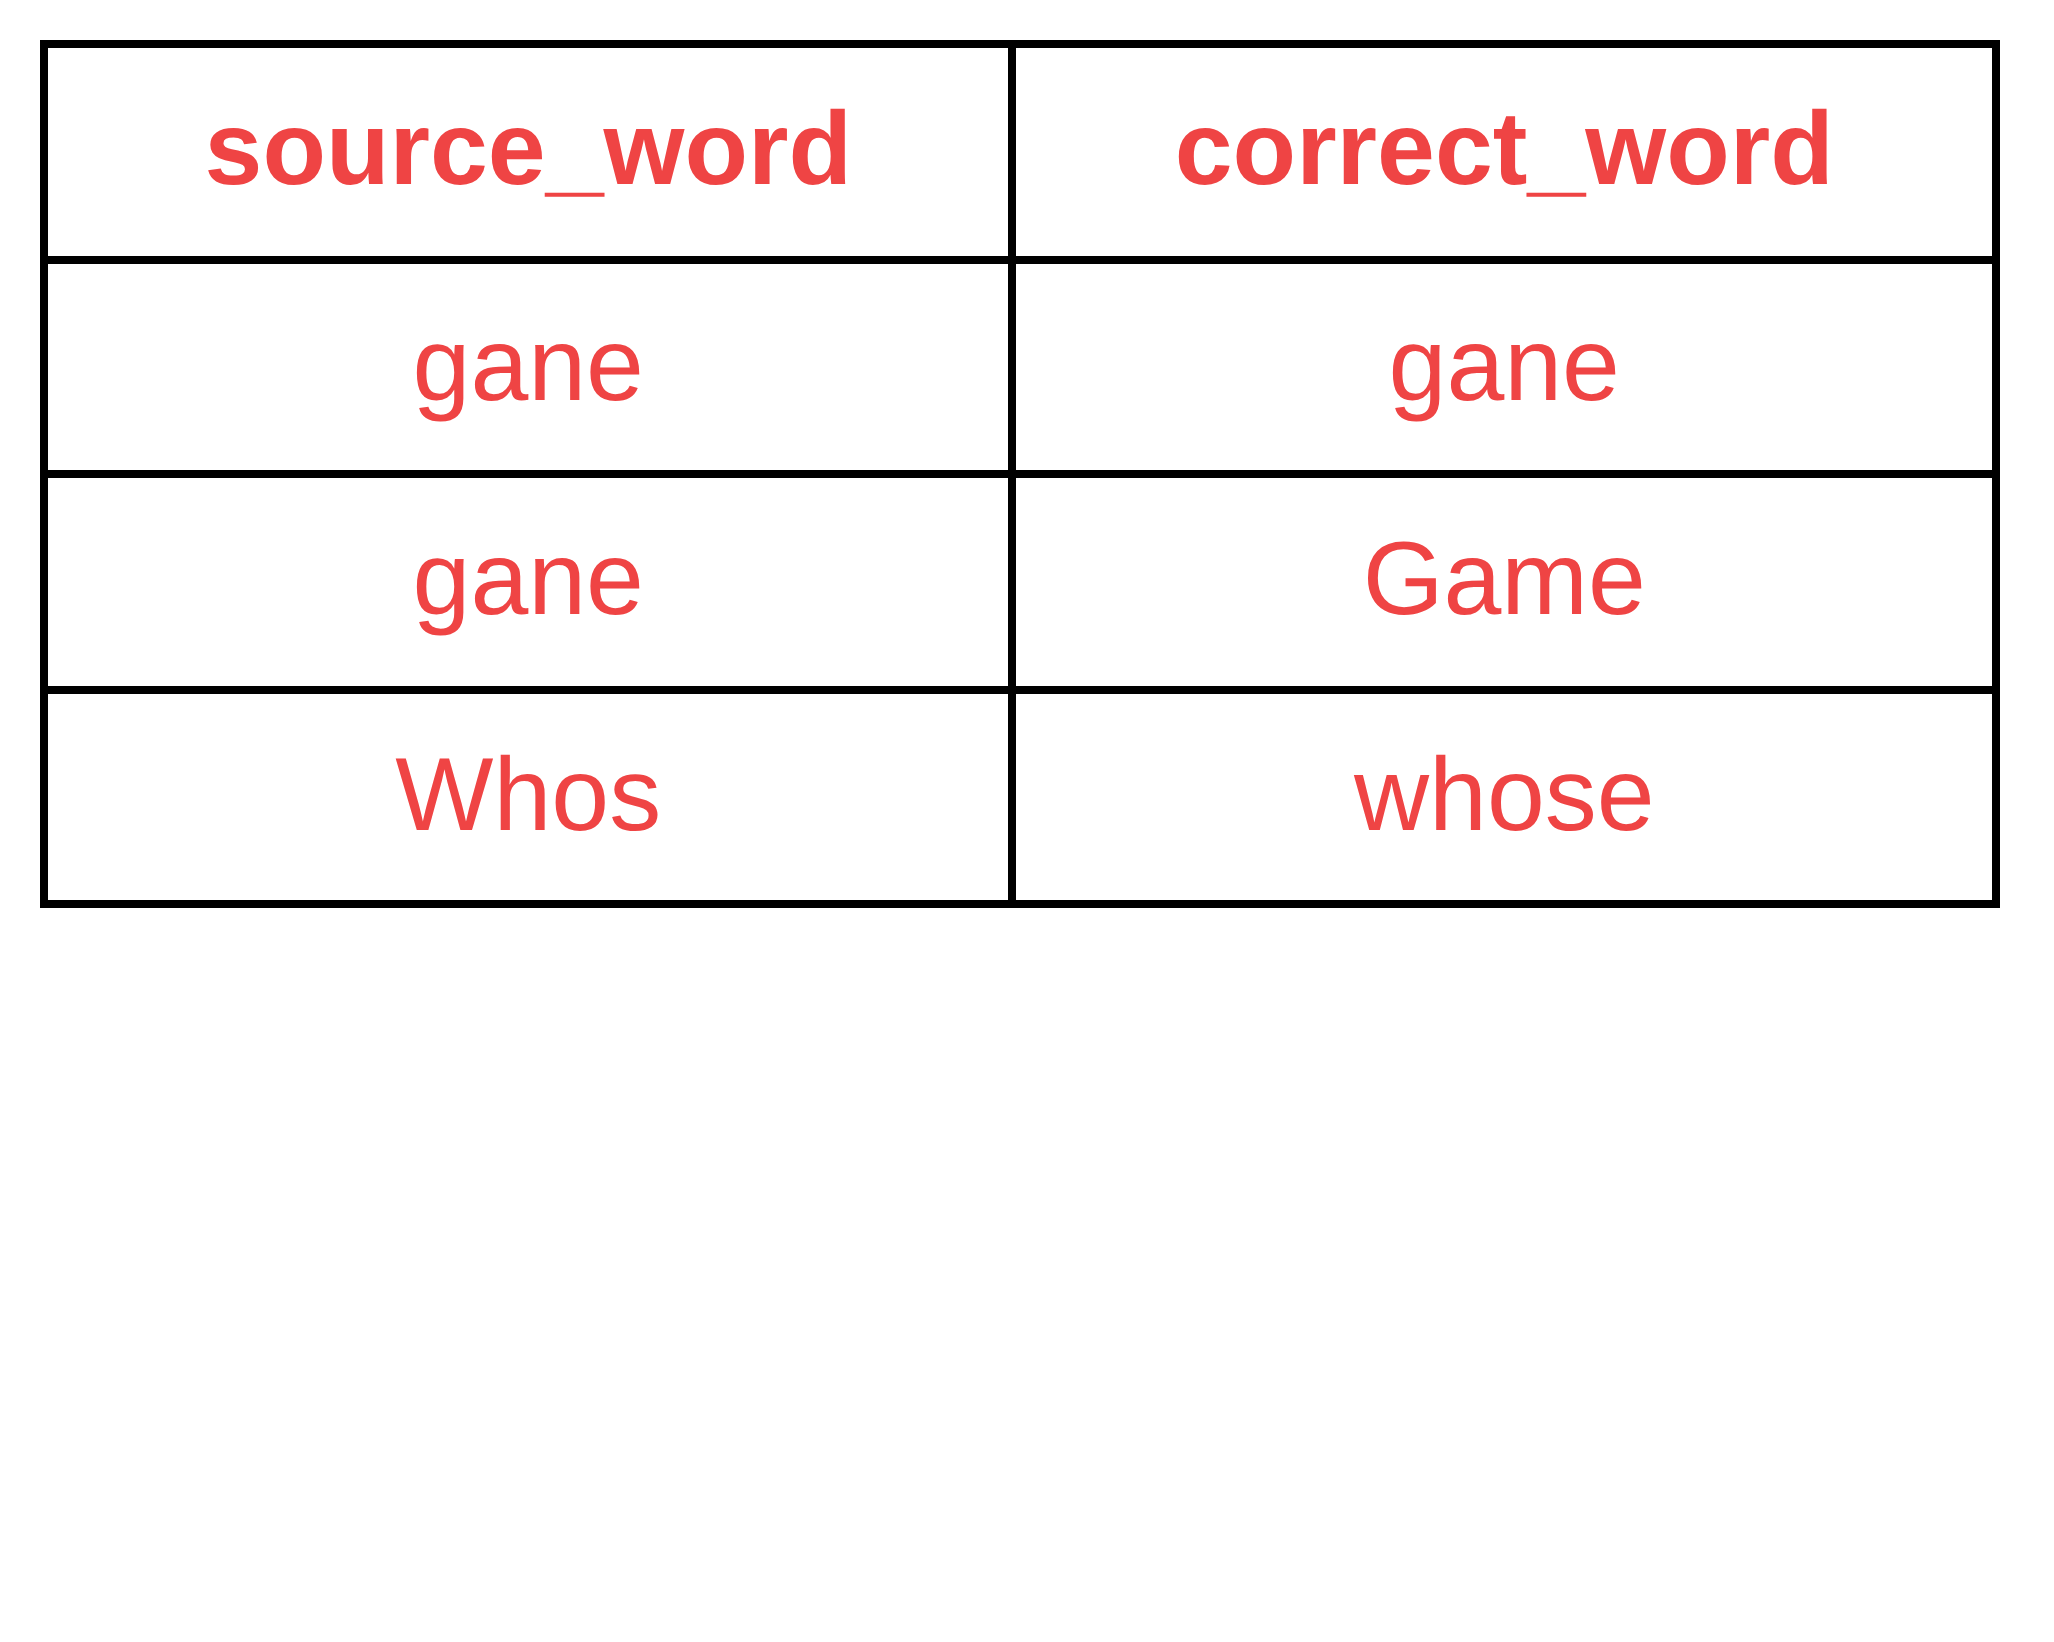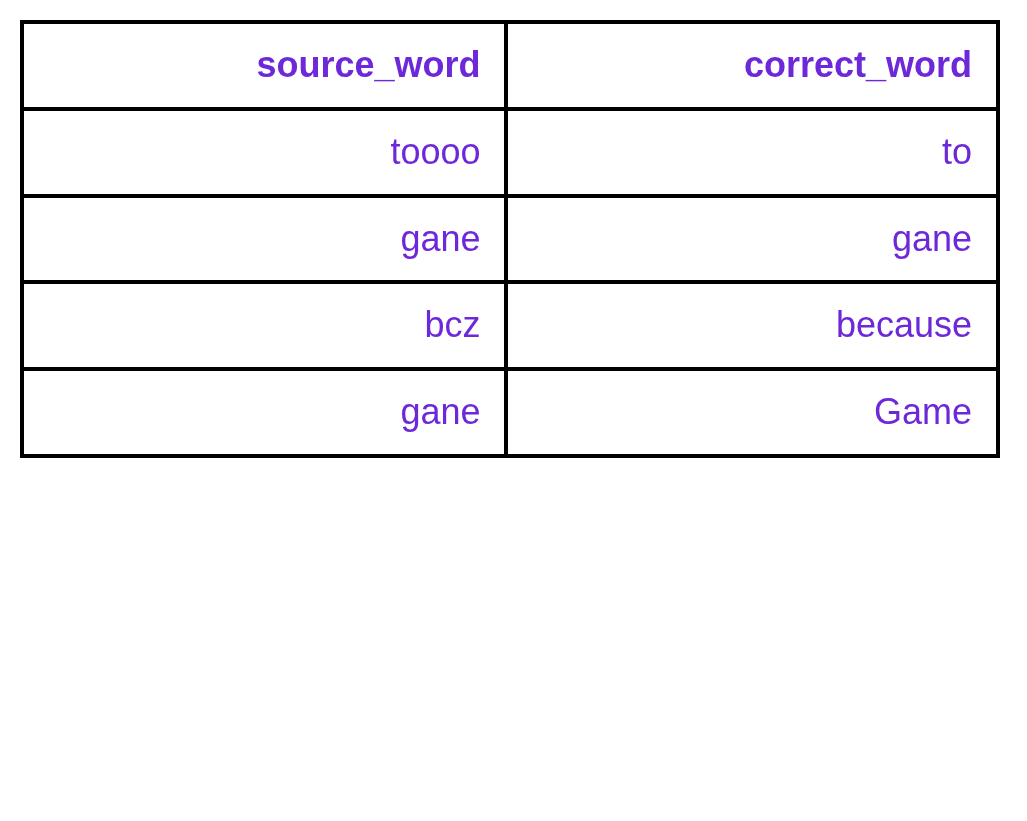--- a/index.html
+++ b/index.html
@@ -12,53 +12,49 @@
       padding: 20px;
       font-family: Arial, Helvetica, sans-serif;
     }
     table {
       border-collapse: collapse;
       width: 980px;
     }
     th, td {
       border: 4px solid #000000;
       padding: 18px 24px;
-      text-align: right;
-      font-size: 36px;
+      text-align: center;
+      font-size: 52px;
       line-height: 1.3;
-      color: #6d28d9;
+      color: #ef4444;
     }
     th {
       font-weight: bold;
     }
     td {
       font-weight: normal;
     }
   </style>
 </head>
 <body>
 
 <table>
   <thead>
     <tr>
       <th>source_word</th>
       <th>correct_word</th>
     </tr>
   </thead>
   <tbody>
     <tr>
-      <td>toooo</td>
-      <td>to</td>
-    </tr>
-    <tr>
       <td>gane</td>
       <td>gane</td>
-    </tr>
-    <tr>
-      <td>bcz</td>
-      <td>because</td>
     </tr>
     <tr>
       <td>gane</td>
       <td>Game</td>
     </tr>
+    <tr>
+      <td>Whos</td>
+      <td>whose</td>
+    </tr>
   </tbody>
 </table>
 
 </body></html>

